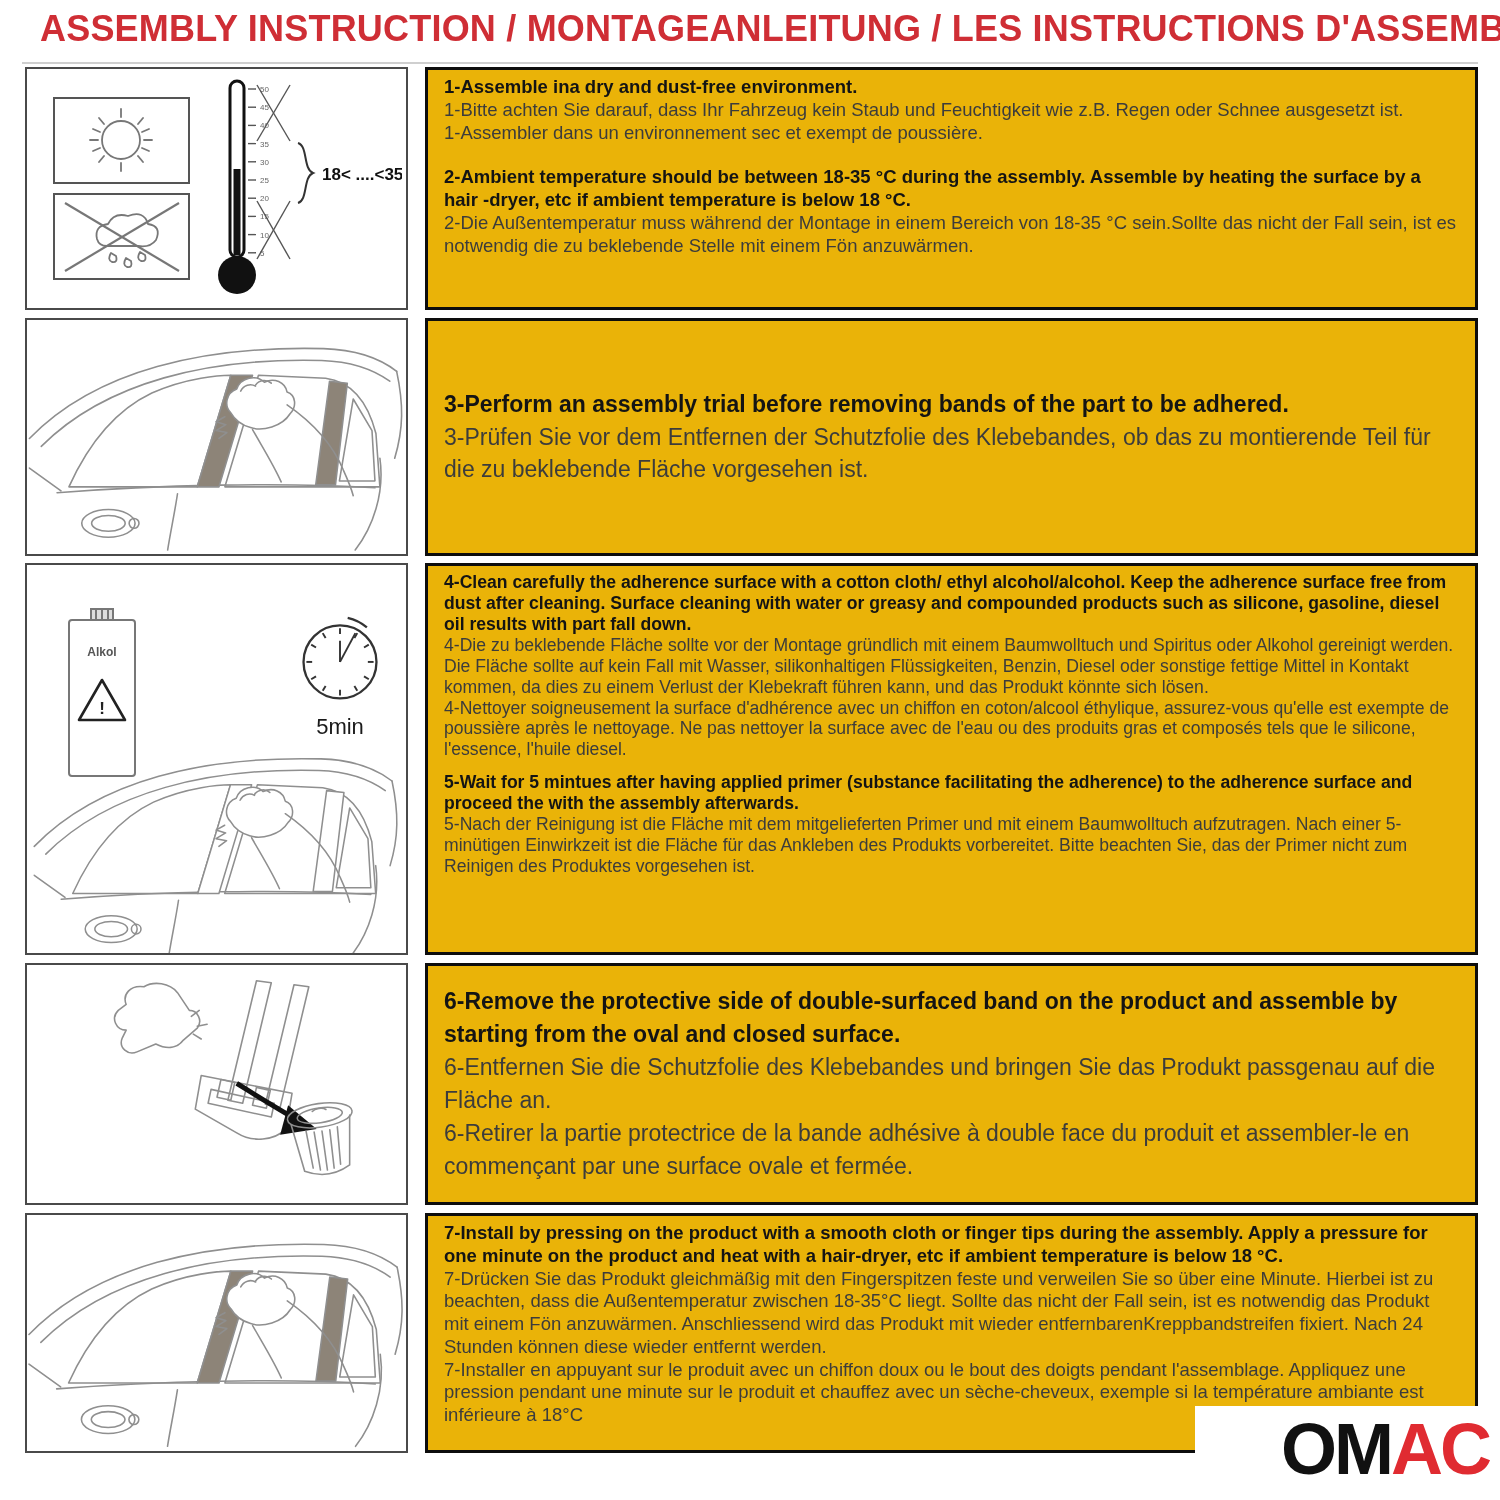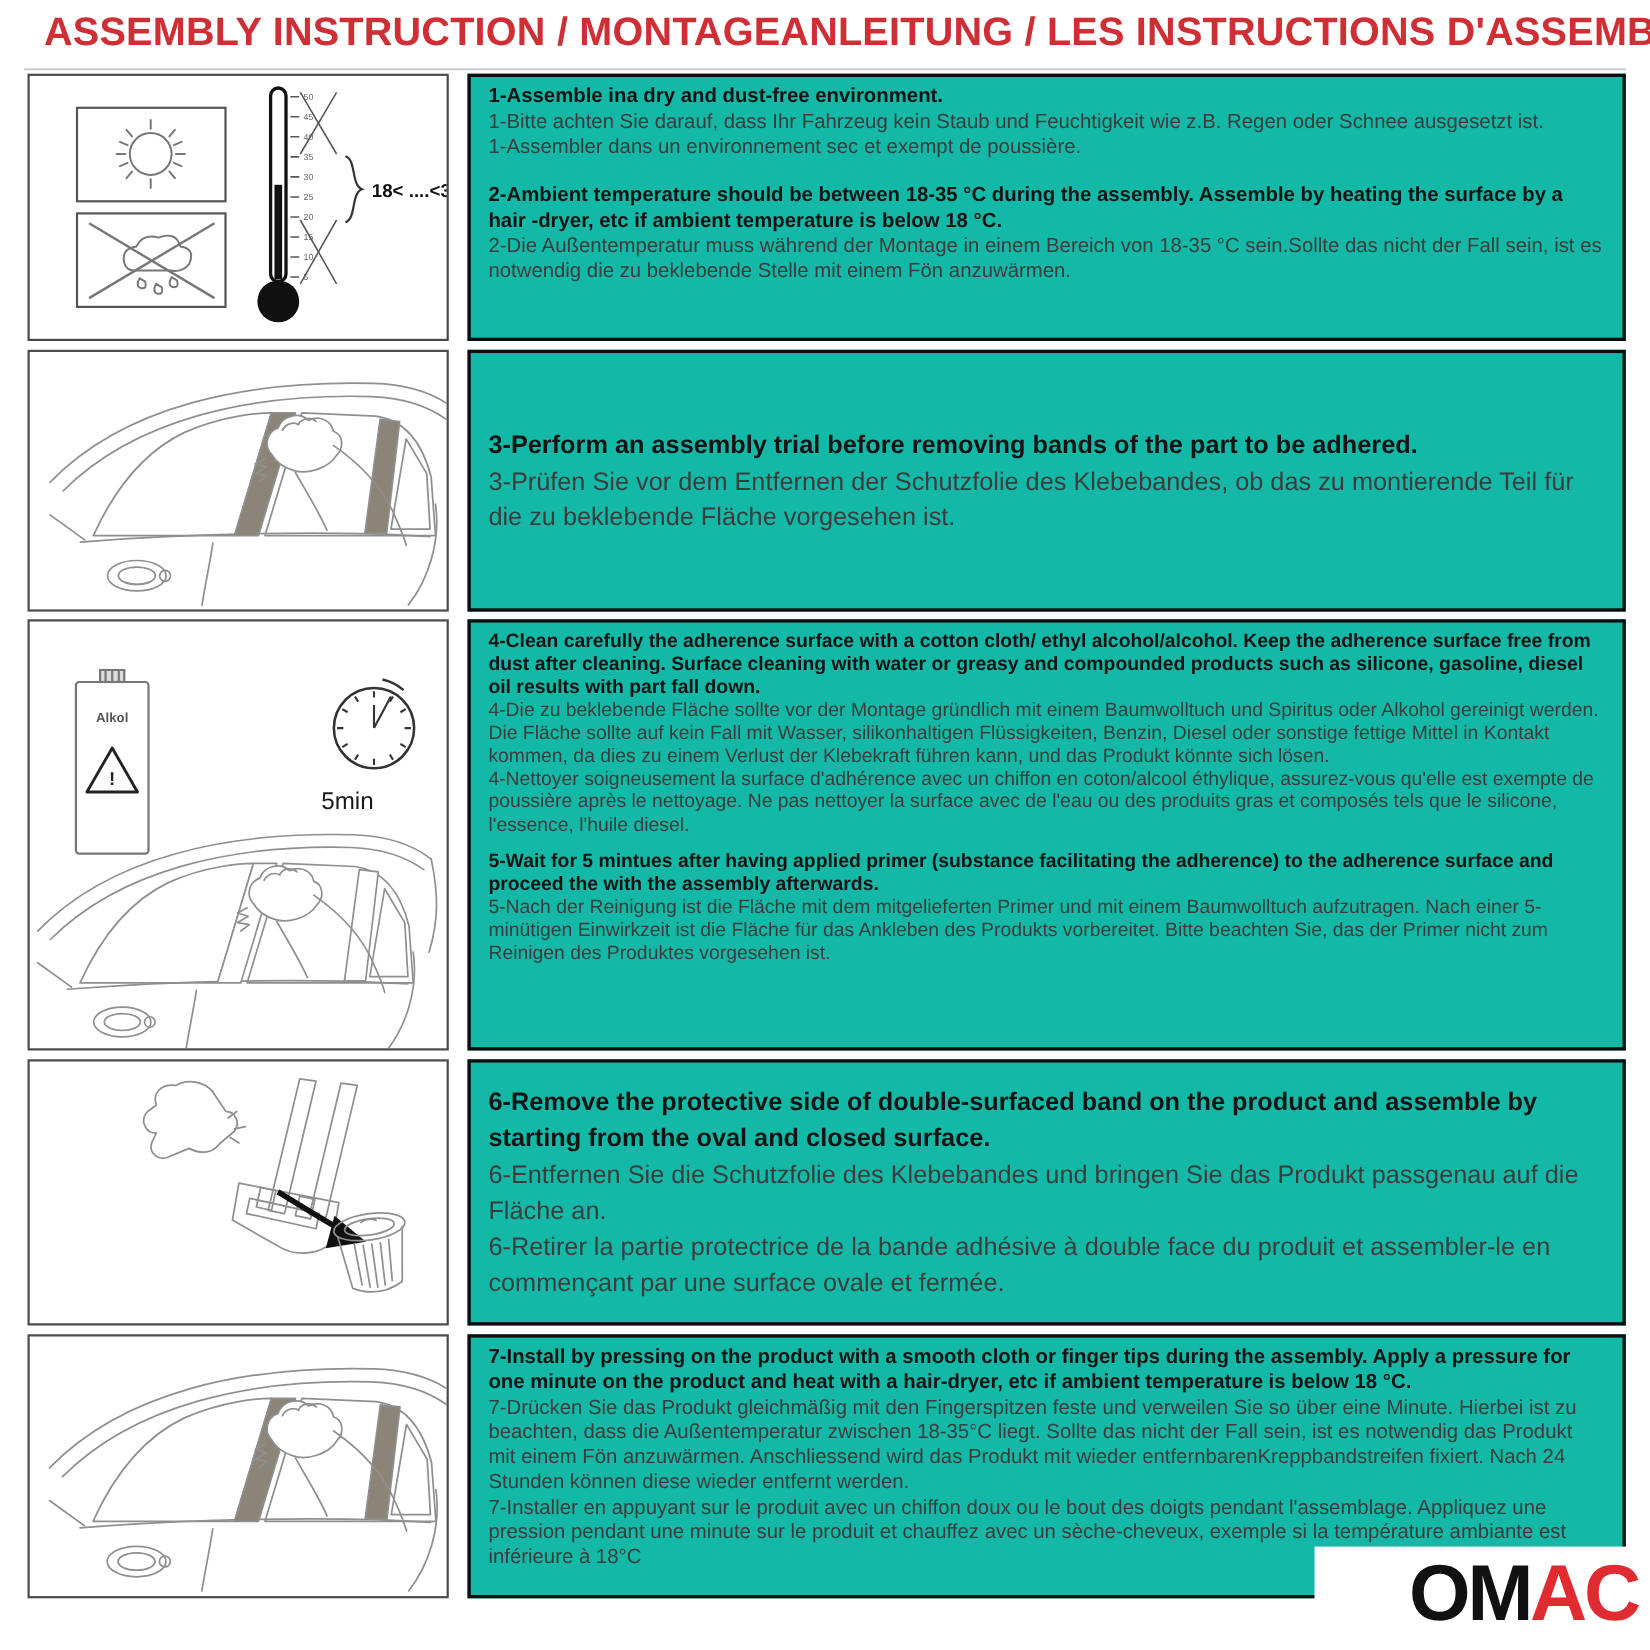--- a/index.html
+++ b/index.html
@@ -4,22 +4,22 @@
 <style>
   html,body{margin:0;padding:0;background:#ffffff;}
   #page{position:relative;width:1500px;height:1500px;background:#fff;overflow:hidden;
         font-family:"Liberation Sans", sans-serif;color:#3c3c3c;}
   .abs{position:absolute;}
   
   #title{left:40px;top:8px;width:1440px;font-size:36px;font-weight:700;
          letter-spacing:.2px;color:#cf2e35;white-space:nowrap;}
   #title-rule{left:22px;top:62px;width:1456px;height:2px;background:#cfcfcf;}
   
-  .ill-box{left:25px;width:383px;border:2px solid #4a4a4a;background:#fff;box-sizing:border-box;overflow:hidden;padding-left:16px;}
-  .txt-box{left:425px;width:1053px;border:3px solid #0d0d0d;background:#14b8a6;box-sizing:border-box;
+  .ill-box{left:25px;width:383px;border:2px solid #4a4a4a;background:#fff;box-sizing:border-box;overflow:hidden;}
+  .txt-box{left:425px;width:1053px;border:3px solid #0d0d0d;background:#eab308;box-sizing:border-box;
            overflow:hidden;display:flex;flex-direction:column;padding:6px 16px;}
   .txt-box.center{justify-content:center;}
   .r1{top:67px;height:243px;}
   .r2{top:318px;height:238px;}
   .r3{top:563px;height:392px;}
   .r4{top:963px;height:242px;}
   .r5{top:1213px;height:240px;}
   p.t{margin:0;}
   .size-s{font-size:18.5px;line-height:1.23;}
   .size-xs{font-size:17.6px;line-height:1.19;}
@@ -27,21 +27,21 @@
   .bold{font-weight:700;color:#141414;}
   .gap{height:22px;}
   .gap3{height:12px;}
   
   .env-wrap{display:flex;height:100%;align-items:center;padding:10px 6px 10px 26px;box-sizing:border-box;}
   .env-col{display:flex;flex-direction:column;gap:9px;}
   .env-cell{width:137px;height:87px;border:2px solid #555;box-sizing:border-box;}
   
   .clean-top{position:absolute;left:0;top:0;width:100%;height:180px;margin-top:35px;}
   .bottle-svg{position:absolute;left:34px;top:8px;}
-  .clock-wrap{position:absolute;right:18px;top:12px;}
+  .clock-wrap{position:absolute;right:18px;top:12px;text-align:center;}
   .clock-label{font-size:22px;color:#1a1a1a;margin-top:2px;font-weight:500;}
   .car-bottom{position:absolute;left:0;bottom:-4px;}
   svg text{font-family:"Liberation Sans", sans-serif;}
   .tnum{font-size:8px;fill:#666;}
   .thermo-label{font-size:17px;font-weight:700;fill:#111;}
   .bottle-label{font-size:12px;font-weight:700;fill:#555;}
   .warn-mark{font-size:17px;font-weight:700;fill:#222;}
   .car{color:#8d8478;}
   .car.plain{color:#ffffff;}
   

